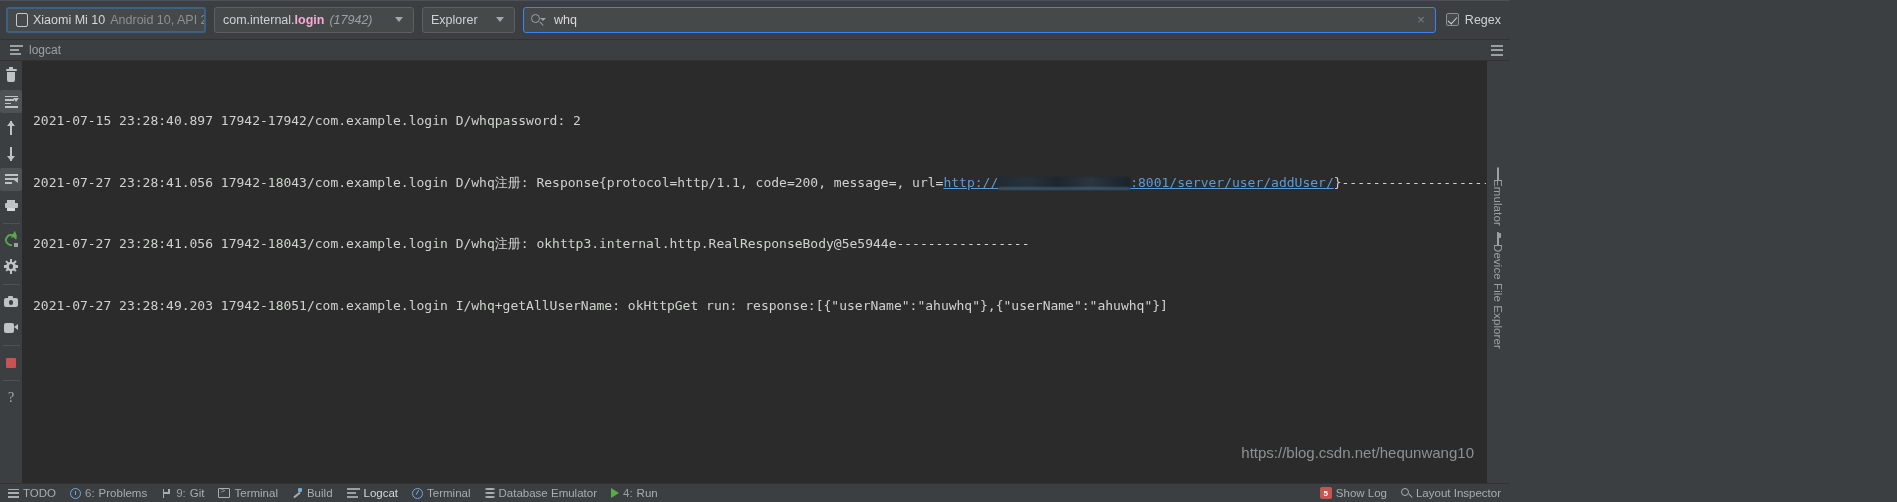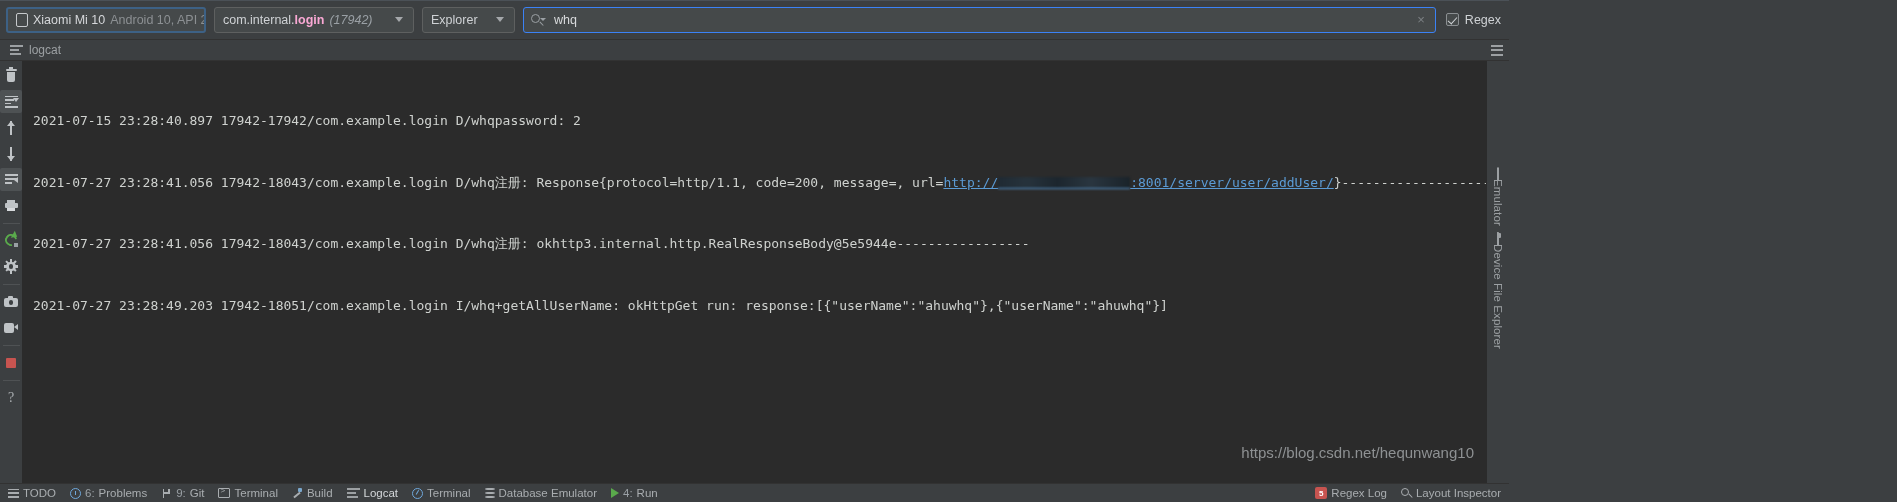--- a/index.html
+++ b/index.html
@@ -688,21 +688,21 @@
     </div>
     <div class="sitem">
       <span class="ic-run"></span>
       <span class="sb-num">4:</span>
       <span>Run</span>
     </div>
 
     <div class="status-right">
       <div class="sitem">
         <span class="ic-evt">5</span>
-        <span>Regex Log</span>
+        <span>Show Log</span>
       </div>
       <div class="sitem">
         <span class="ic-layout">
             <span class="lens2"></span>
             <span class="h2"></span>
           </span>
         <span>Layout Inspector</span>
       </div>
     </div>
   </div>

